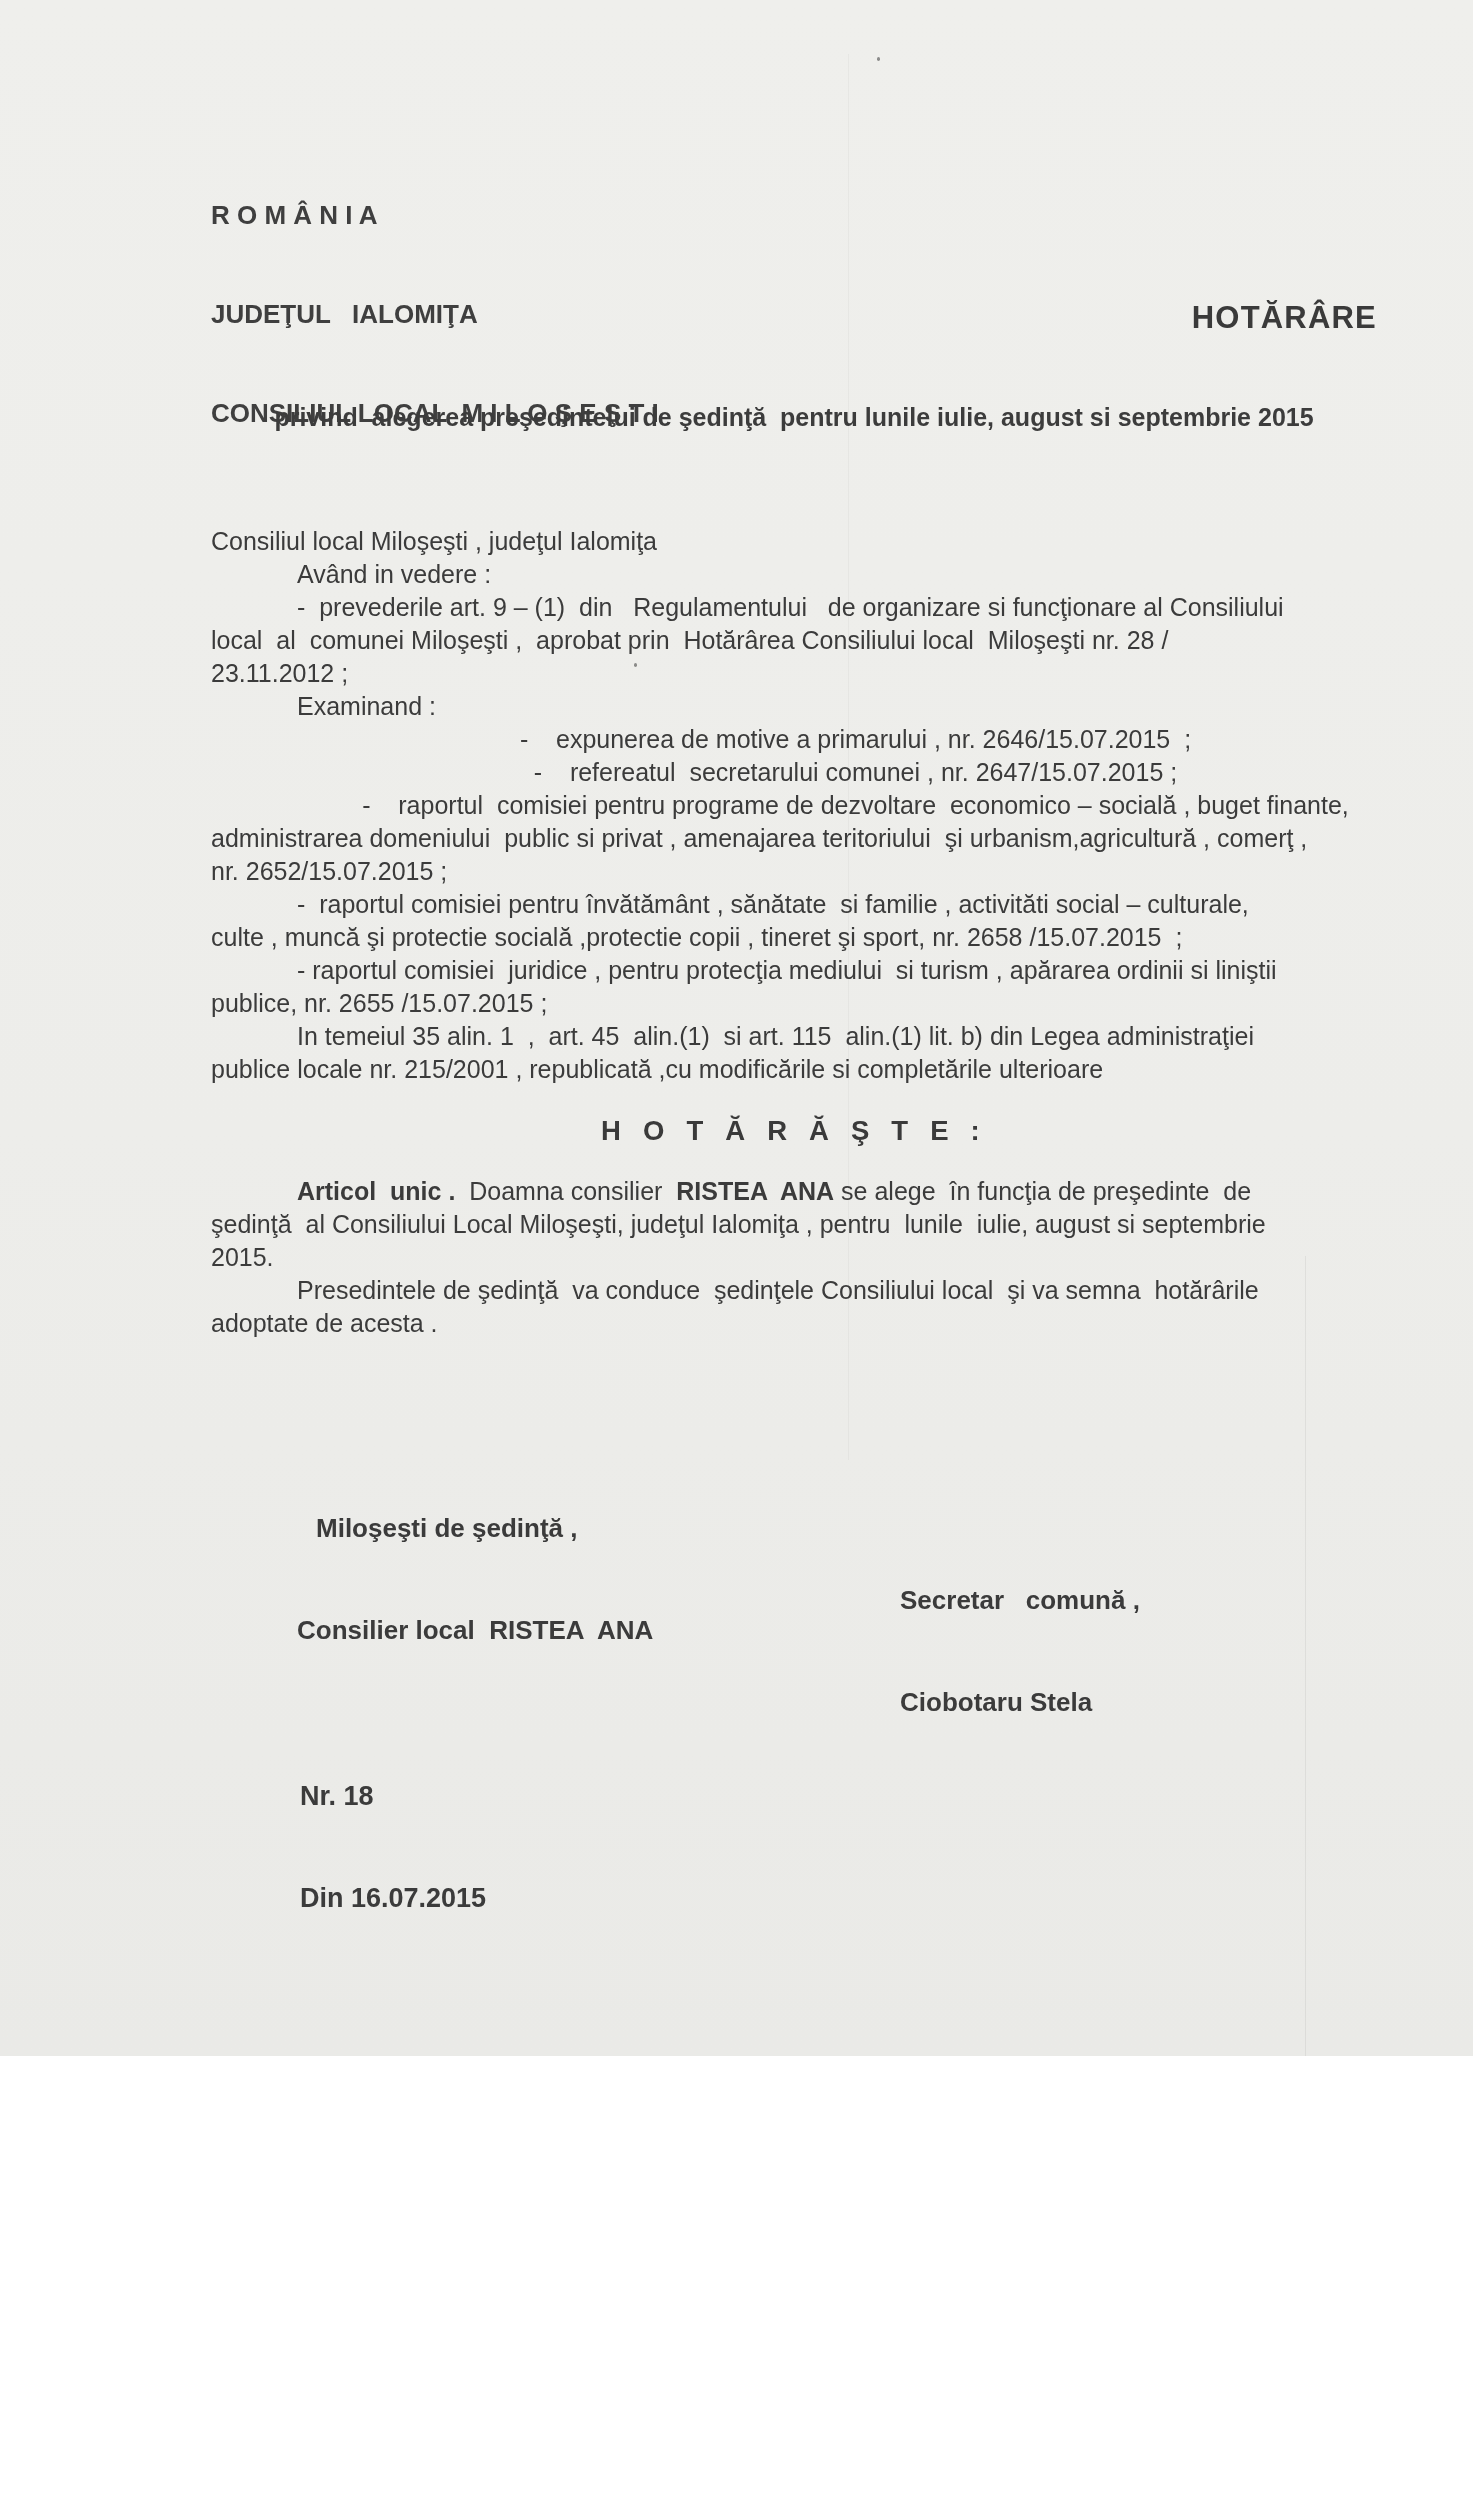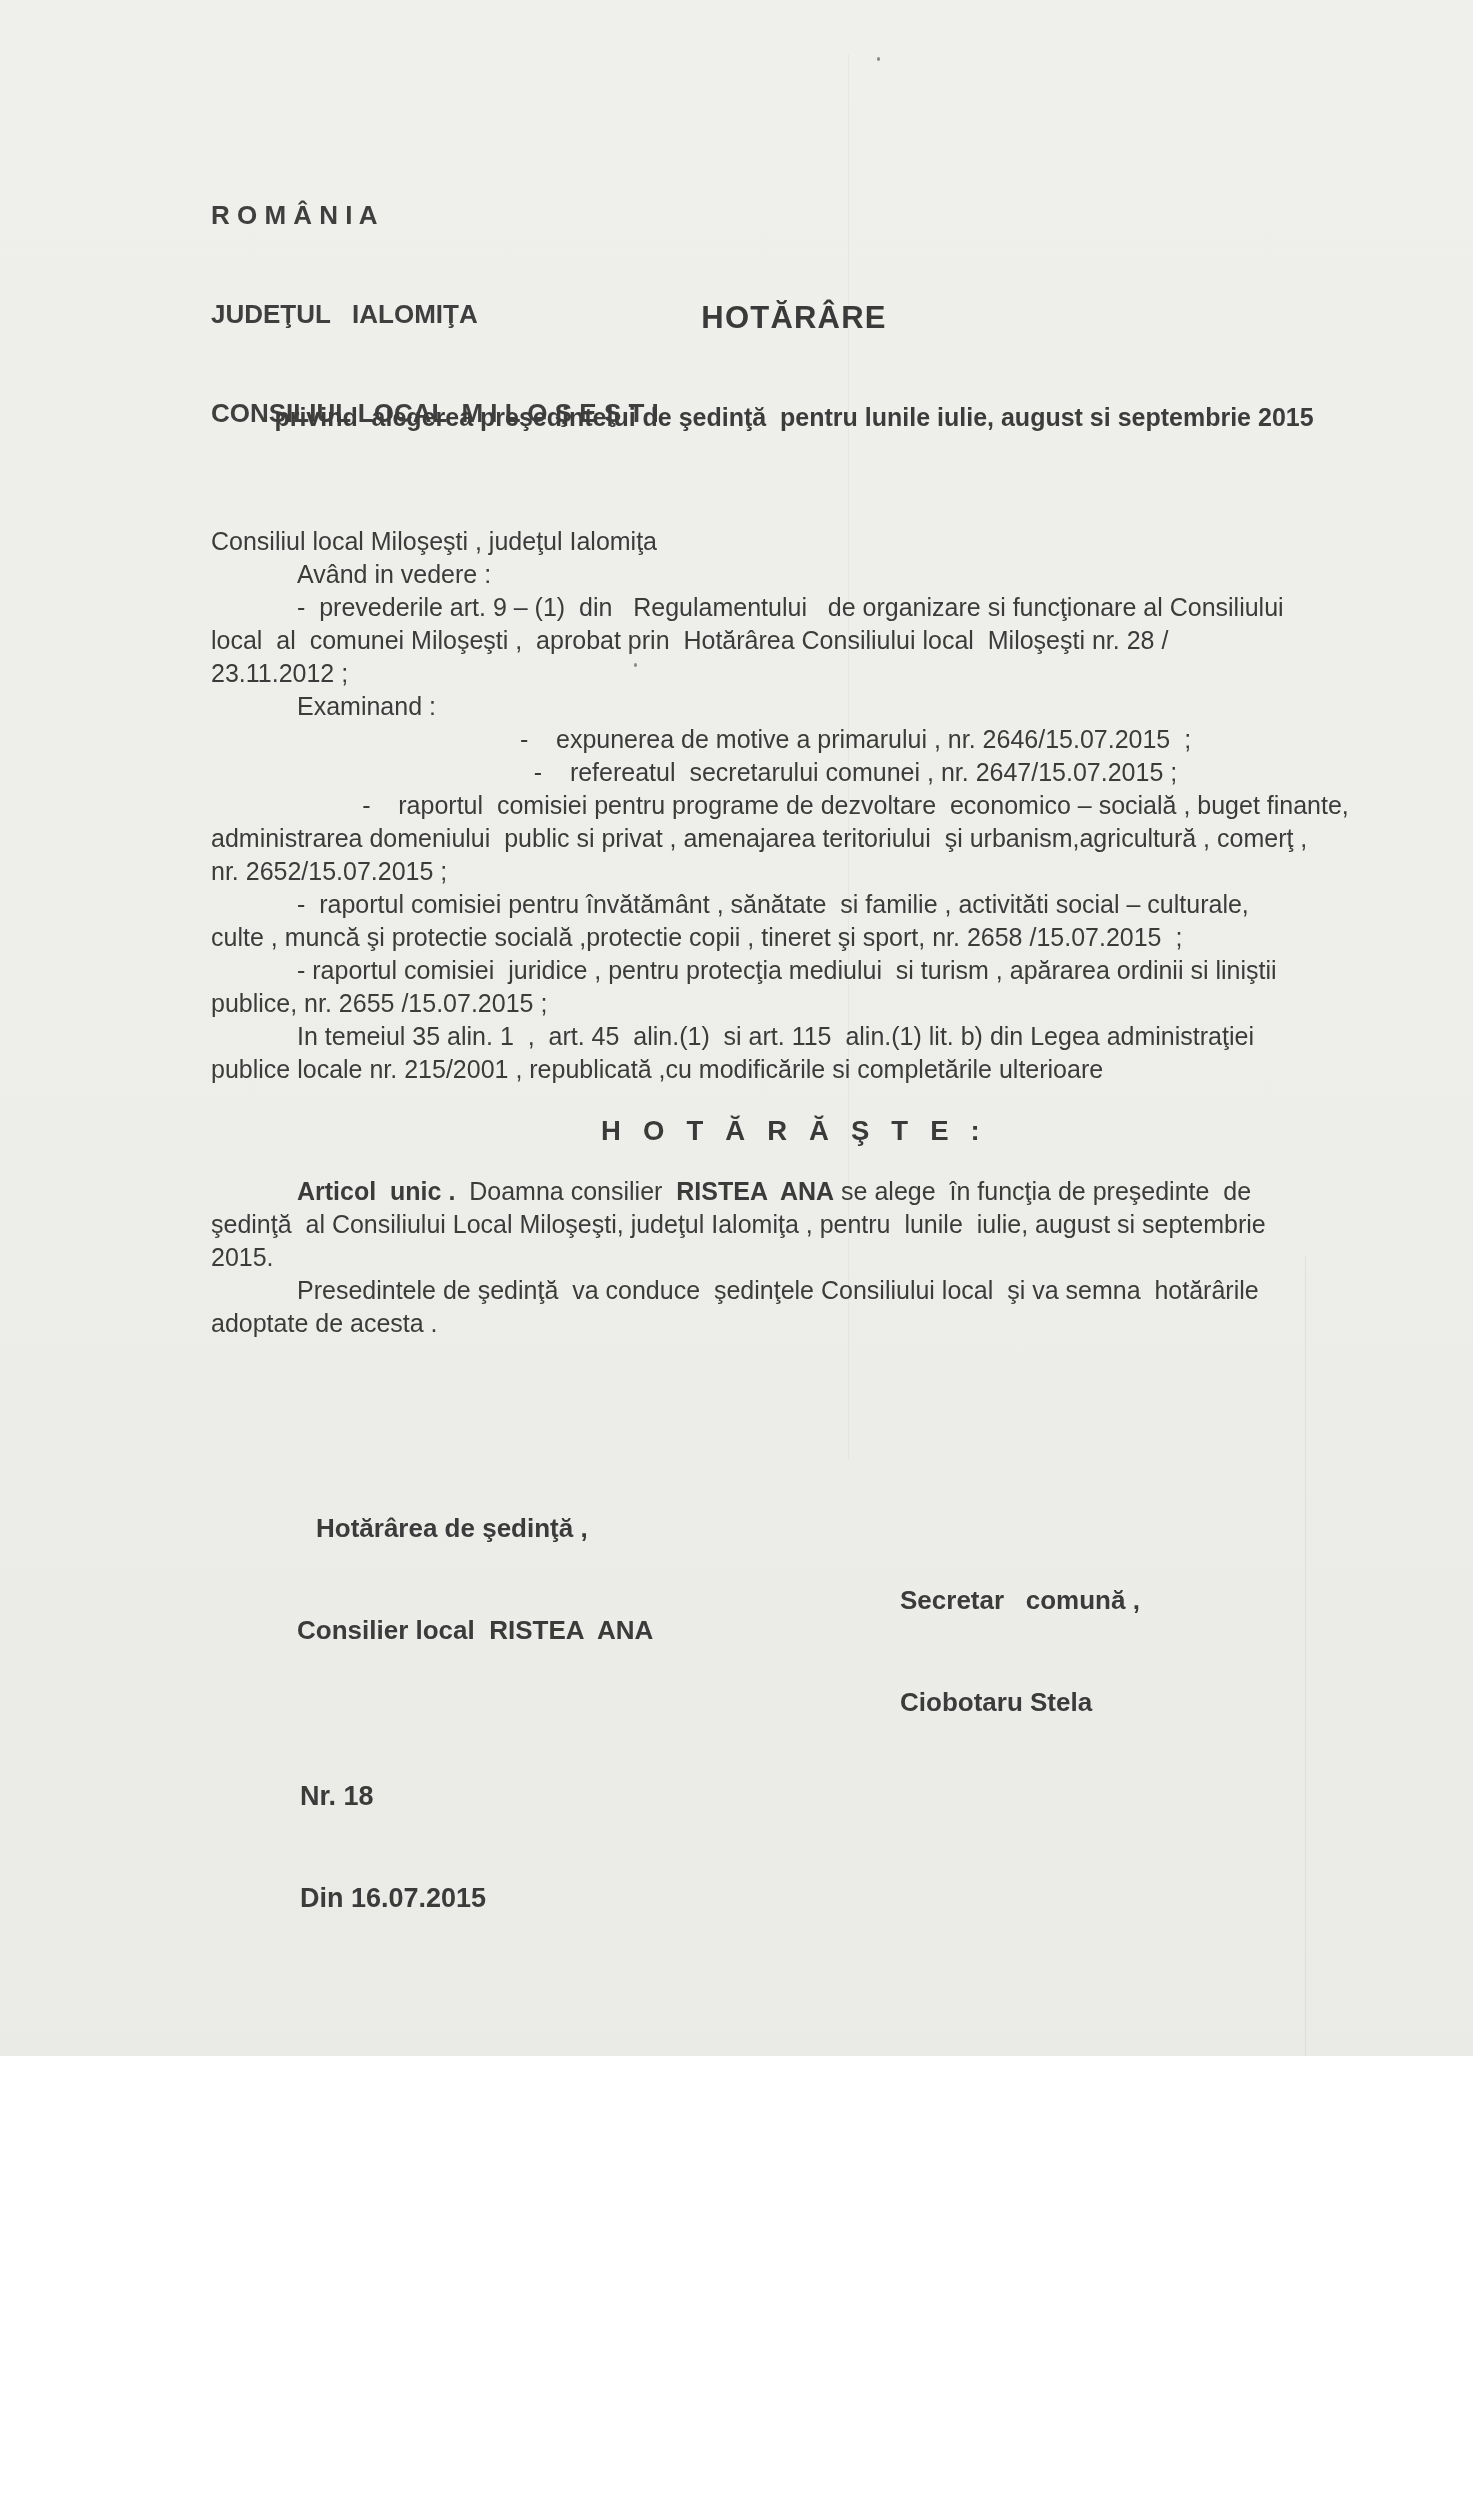--- a/index.html
+++ b/index.html
@@ -30,21 +30,21 @@
   .ind2{padding-left:93px;text-align:center;}
   .b{font-weight:bold;}
 
   .header{
     position:absolute;left:211px;top:133px;
     font-weight:bold;font-size:26px;line-height:33px;white-space:pre;
     color:#3f3f3f;
   }
   .doc-title{
     position:absolute;left:211px;top:300px;width:1166px;
-    text-align:center;font-weight:bold;font-size:31px;letter-spacing:1.2px;
+    text-align:right;font-weight:bold;font-size:31px;letter-spacing:1.2px;
     color:#3a3a3a;white-space:pre;
   }
   .doc-subject{
     position:absolute;left:211px;top:403px;width:1166px;
     text-align:center;font-weight:bold;font-size:25px;white-space:pre;
     color:#3c3c3c;
   }
   .body-block{position:absolute;left:211px;top:502px;width:1196px;margin-top:23px;}
   .enacting{
     position:absolute;left:211px;top:1115px;width:1166px;
@@ -108,21 +108,21 @@
 
     <div class="article-block">
         <div class="line ind1"><span class="b">Articol  unic .</span><span>  Doamna consilier  </span><span class="b">RISTEA  ANA</span><span> se alege  în funcţia de preşedinte  de</span></div>
         <div class="line ind0"><span>şedinţă  al Consiliului Local Miloşeşti, judeţul Ialomiţa , pentru  lunile  iulie, august si septembrie</span></div>
         <div class="line ind0"><span>2015.</span></div>
         <div class="line ind1"><span>Presedintele de şedinţă  va conduce  şedinţele Consiliului local  şi va semna  hotărârile</span></div>
         <div class="line ind0"><span>adoptate de acesta .</span></div>
       </div>
 
     <div class="sig-left">
-      <div class="role">Hotărârea de şedinţă ,</div>
+      <div class="role">Miloşeşti de şedinţă ,</div>
       <div>Consilier local  RISTEA  ANA</div>
     </div>
 
     <div class="sig-right">
       <div>Secretar   comună ,</div>
       <div>Ciobotaru Stela</div>
     </div>
 
     <div class="footer-block">
       <div>Nr. 18</div>

